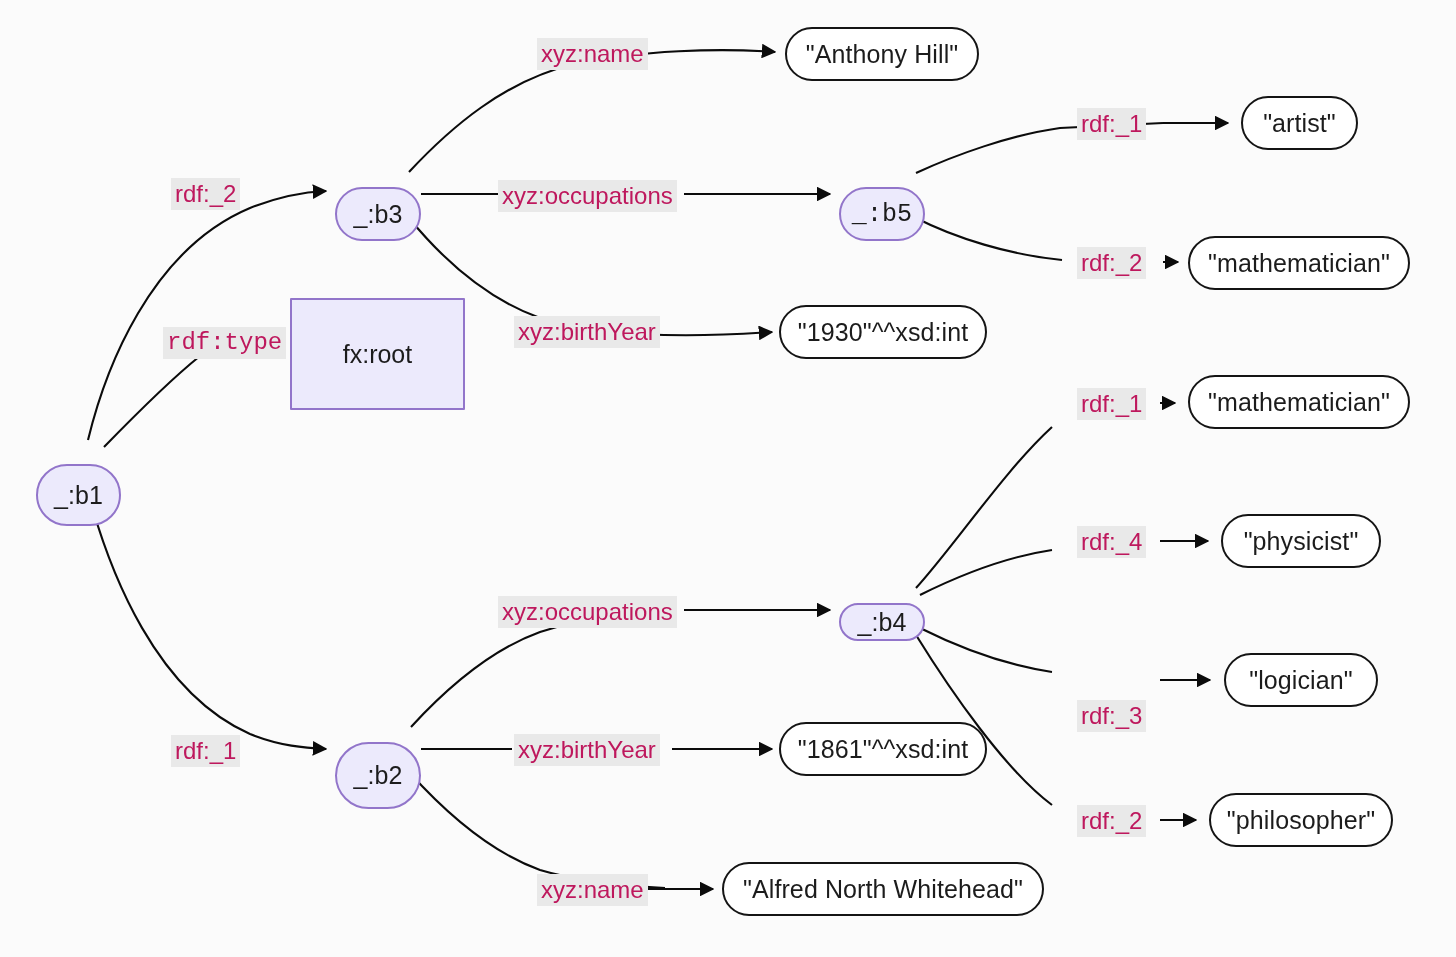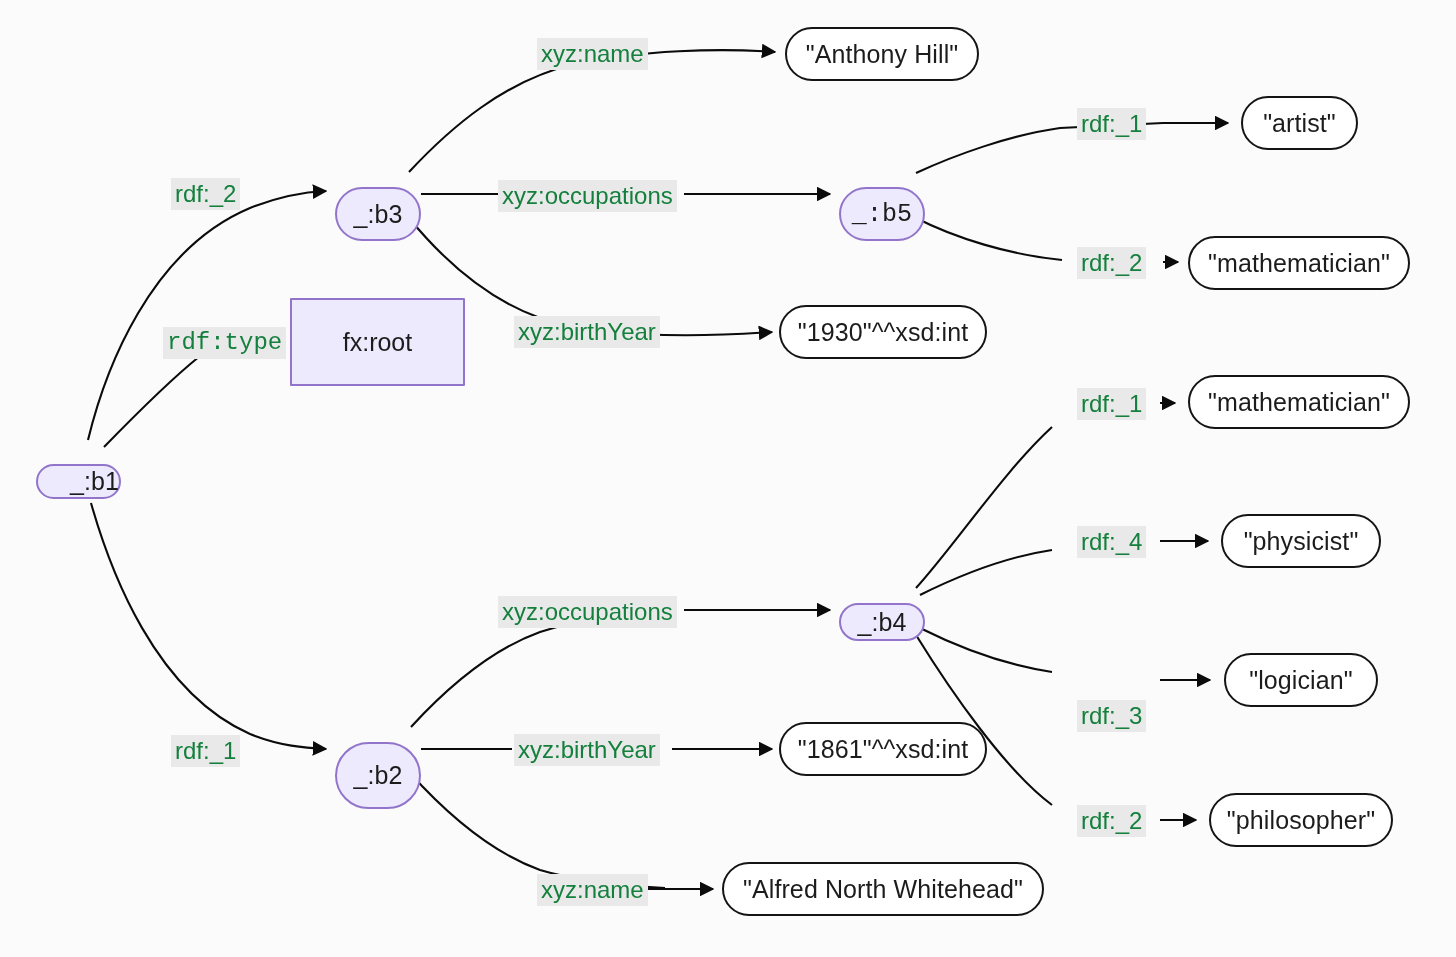--- a/index.html
+++ b/index.html
@@ -59,21 +59,21 @@
   .node-class {
     background: #eceafc;
     border: 2.2px solid #9275ca;
     border-radius: 1px;
     font-size: 25px;
   }
   
   .edge-label {
     position: absolute;
     background: #e9e9e9;
-    color: #15803d;
+    color: #be185d;
     font-size: 24px;
     line-height: 30px;
     padding: 1px 4px;
     white-space: nowrap;
     box-sizing: border-box;
   }
 </style>
 </head>
 <body>
 
@@ -110,41 +110,41 @@
 
     <path class="edge-path" marker-end="url(#arrow)" d="M 916,588 C 955,545 1005,470 1052,427 M 1160,403 L 1175,403"></path>
 
     <path class="edge-path" marker-end="url(#arrow)" d="M 920,595 C 960,575 1005,557 1052,550 M 1160,541 L 1208,541"></path>
 
     <path class="edge-path" marker-end="url(#arrow)" d="M 920,628 C 960,648 1005,665 1052,672 M 1160,680 L 1210,680"></path>
 
     <path class="edge-path" marker-end="url(#arrow)" d="M 916,635 C 950,690 1005,770 1052,805 M 1160,820 L 1196,820"></path>
   </svg>
 
-  <div class="node node-blank" style="left:36px; top:444px; width:85px; height:35px;justify-content:flex-end;">
+  <div class="node node-blank" style="left:36px; top:444px; width:85px; height:62px;">
     <span>_:b1</span>
   </div>
 
   <div class="node node-blank" style="left:335px; top:167px; width:86px; height:54px;">
     <span>_:b3</span>
   </div>
 
   <div class="node node-blank" style="left:335px; top:722px; width:86px; height:67px;">
     <span>_:b2</span>
   </div>
 
   <div class="node node-blank" style="left:839px; top:167px; width:86px; height:54px;font-family:Liberation Mono, monospace;">
     <span>_:b5</span>
   </div>
 
   <div class="node node-blank" style="left:839px; top:583px; width:86px; height:38px;">
     <span>_:b4</span>
   </div>
 
-  <div class="node node-class" style="left:290px; top:298px; width:175px; height:88px;">
+  <div class="node node-class" style="left:290px; top:298px; width:175px; height:112px;">
     <span>fx:root</span>
   </div>
 
   <div class="node node-literal" style="left:785px; top:27px; width:194px; height:54px;">
     <span>"Anthony Hill"</span>
   </div>
 
   <div class="node node-literal" style="left:779px; top:305px; width:208px; height:54px;">
     <span>"1930"^^xsd:int</span>
   </div>

